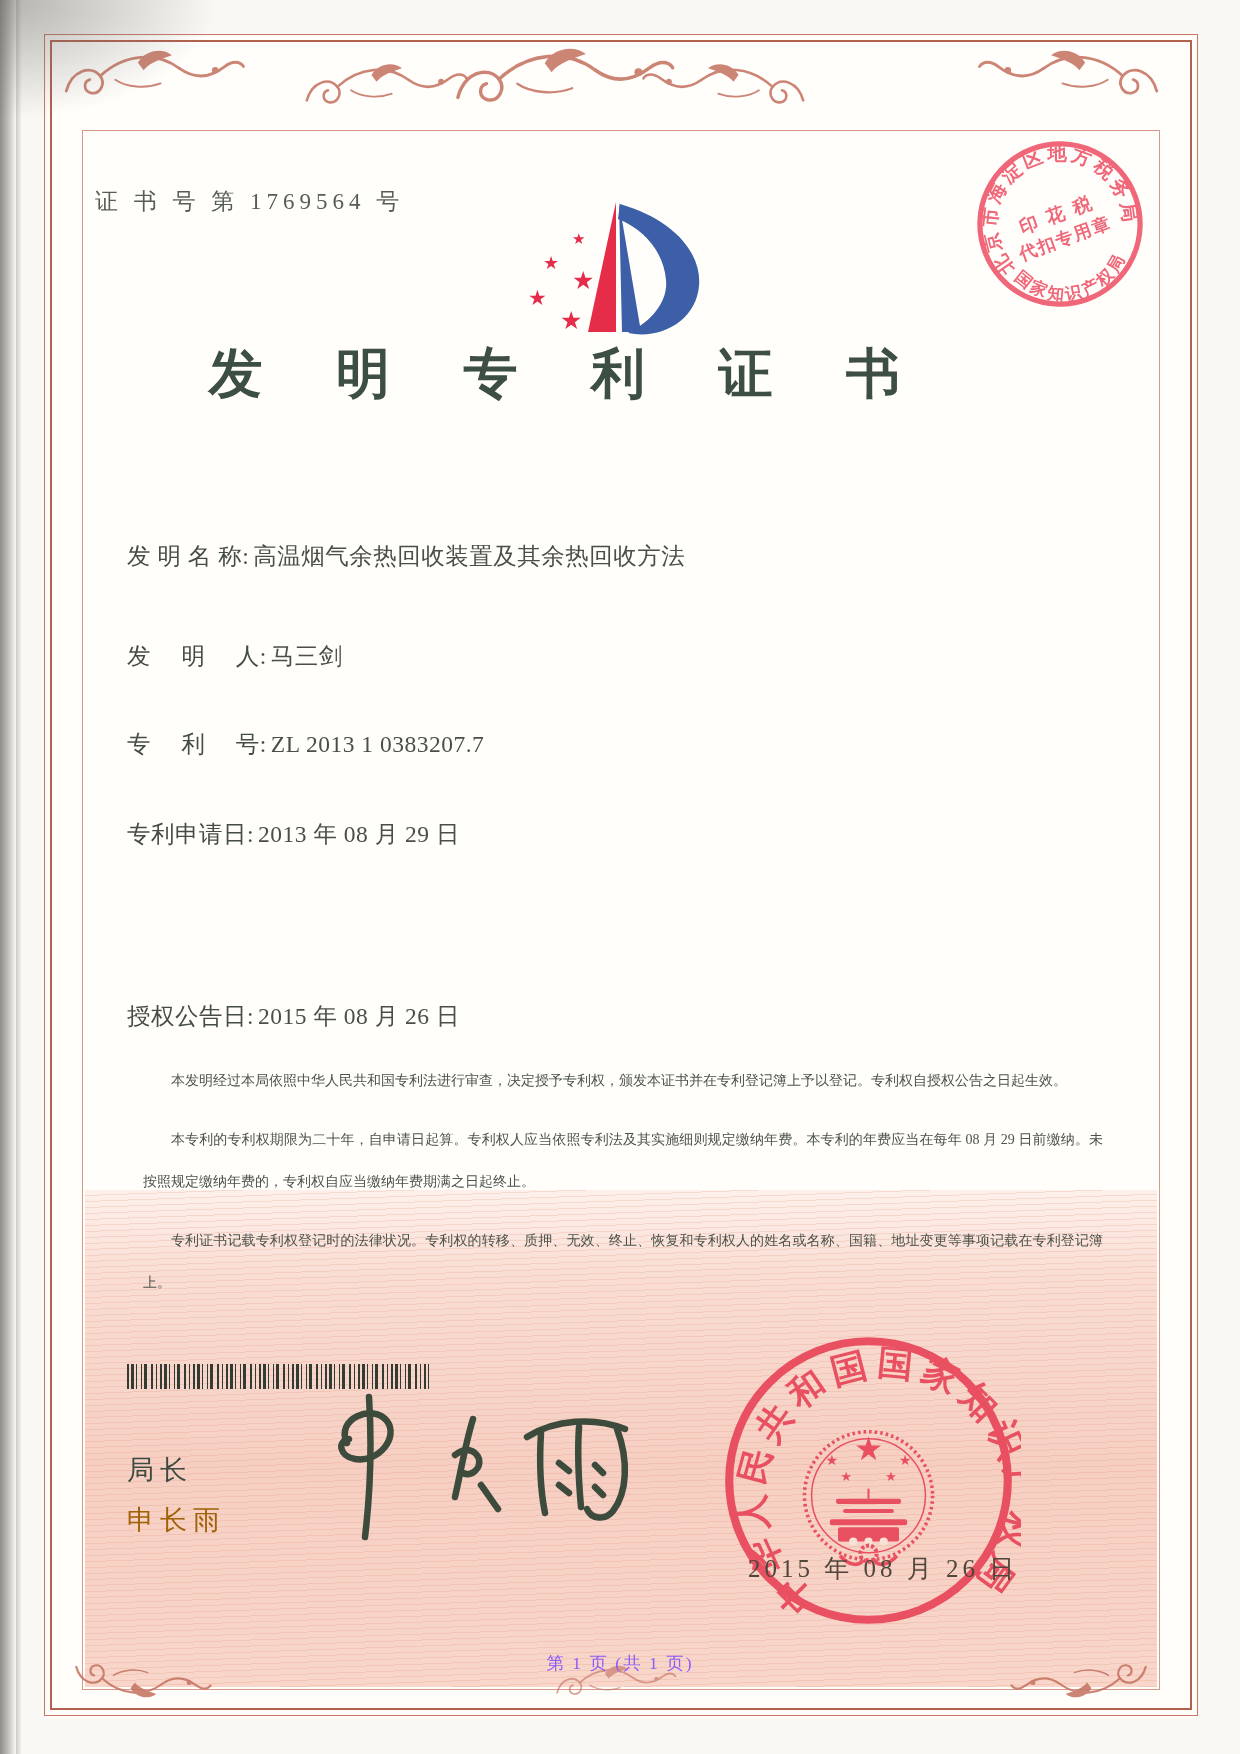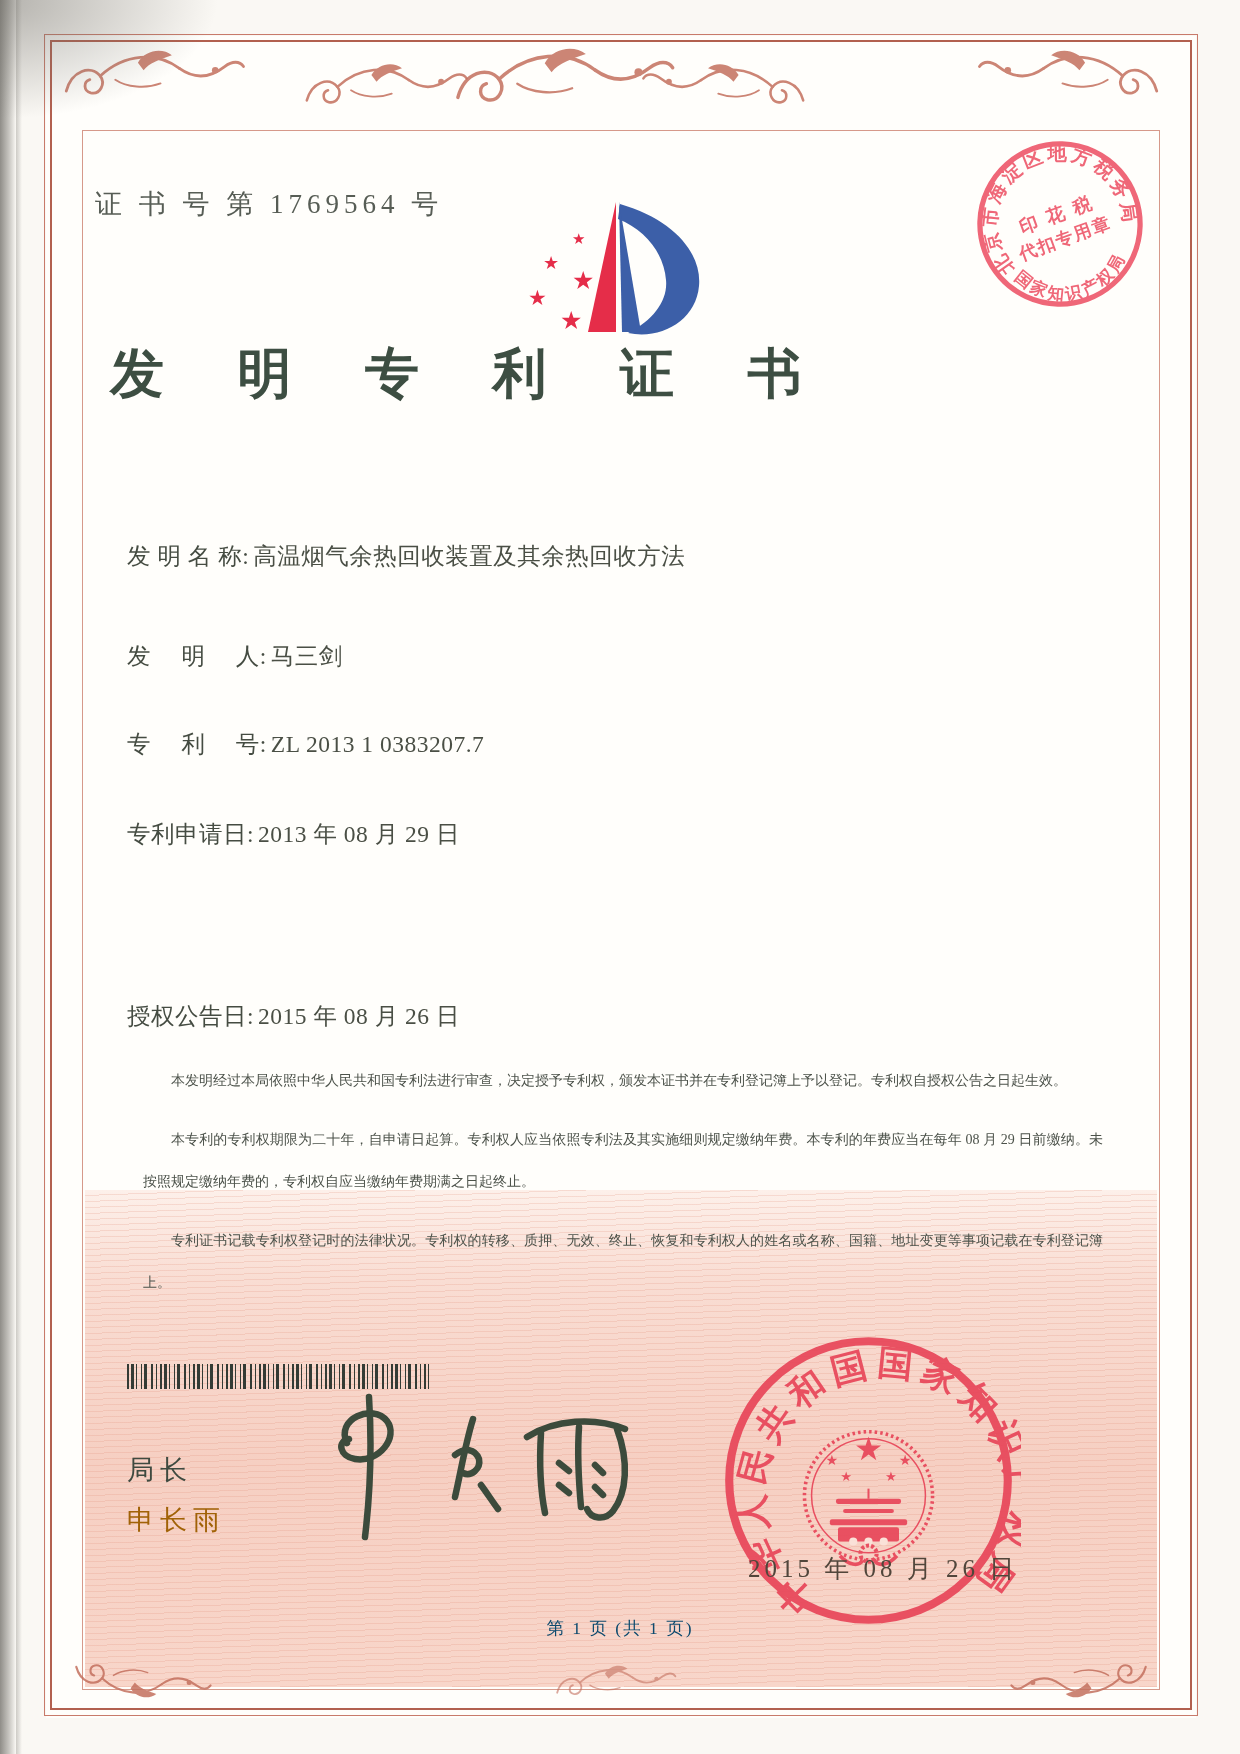--- a/index.html
+++ b/index.html
@@ -16,38 +16,38 @@
   .content-bg{position:absolute;left:46px;right:44px;top:36px;bottom:36px;background:#fffefb;}
   .frameA{position:absolute;left:44px;right:42px;top:34px;bottom:38px;border:1.5px solid #c87a6a;}
   .frameB{position:absolute;left:50px;right:48px;top:40px;bottom:44px;border:2.5px solid #b2604f;}
   .frameC{position:absolute;left:82px;right:80px;top:130px;bottom:64px;border:1.5px solid #d6998a;}
   .pink-band{position:absolute;left:85px;right:83px;top:1190px;height:497px;z-index:1;
       background:linear-gradient(180deg,#fdf0ea 0%,#f9ddd3 18%,#f6cfc2 55%,#f8d6ca 100%);}
   .pink-band::after{content:"";position:absolute;inset:0;
       background:repeating-linear-gradient(178deg,rgba(228,150,128,0) 0 5px,rgba(224,140,118,.22) 5px 6px);}
   .fl{position:absolute;z-index:2;}
   
-  .certno{position:absolute;left:95px;top:186px;font-size:27px;letter-spacing:5px;color:#575d55;z-index:3;}
-  .title{position:absolute;left:110px;top:338px;width:820px;text-align:left;font-size:54px;
+  .certno{position:absolute;left:95px;top:186px;font-size:23px;letter-spacing:5px;color:#575d55;z-index:3;}
+  .title{position:absolute;left:110px;top:338px;width:820px;text-align:right;font-size:54px;
          font-weight:600;letter-spacing:30px;color:#3d4e42;z-index:3;}
   .field{position:absolute;left:127px;font-size:23.5px;color:#454c42;letter-spacing:.5px;z-index:3;white-space:nowrap;}
   .field .fvalue{margin-left:4px;color:#4a4f45;}
   .paras{position:absolute;left:127px;top:1044px;width:992px;z-index:3;}
   .paras p{margin:16px;font-size:14px;line-height:42.5px;color:#4c524a;text-align:justify;text-indent:2em;}
   .barcode{position:absolute;left:127px;top:1364px;width:302px;height:25px;z-index:3;
       background-image:repeating-linear-gradient(90deg,#343b35 0 2px,transparent 2px 4px,#343b35 4px 7px,
       transparent 7px 9px,#343b35 9px 10px,transparent 10px 14px,#343b35 14px 15px,transparent 15px 17px,
       #343b35 17px 20px,transparent 20px 24px,#343b35 24px 26px,transparent 26px 29px,#343b35 29px 30px,transparent 30px 33px);}
   .signer-title{position:absolute;left:127px;top:1452px;font-size:27px;letter-spacing:6px;color:#3f4a40;z-index:3;text-align:right;}
   .signer-name{position:absolute;left:127px;top:1502px;font-size:27px;letter-spacing:6px;color:#a16207;z-index:3;}
   .signature{position:absolute;left:295px;top:1385px;z-index:3;}
   .seal{position:absolute;left:716px;top:1328px;z-index:4;opacity:.93;}
   .seal-date{position:absolute;left:748px;top:1552px;font-size:25px;letter-spacing:4px;color:#51463b;z-index:5;}
-  .footer{position:absolute;left:0;right:0;top:1616px;text-align:center;font-size:17.5px;
-          letter-spacing:2px;color:#0c4a6e;z-index:3;}
+  .footer{position:absolute;left:0;right:0;top:1651px;text-align:center;font-size:17.5px;
+          letter-spacing:2px;color:#8b5cf6;z-index:3;}
   .tax-stamp{position:absolute;left:972px;top:136px;transform:rotate(-20deg);z-index:6;opacity:.92;}
   .logo{position:absolute;left:470px;top:182px;z-index:3;}
   .logo-star{position:absolute;color:#e52d49;z-index:4;line-height:1;font-family:"DejaVu Sans",sans-serif;}
 </style>
 </head>
 <body>
 
 <div class="page">
 
   <div class="content-bg"></div>

